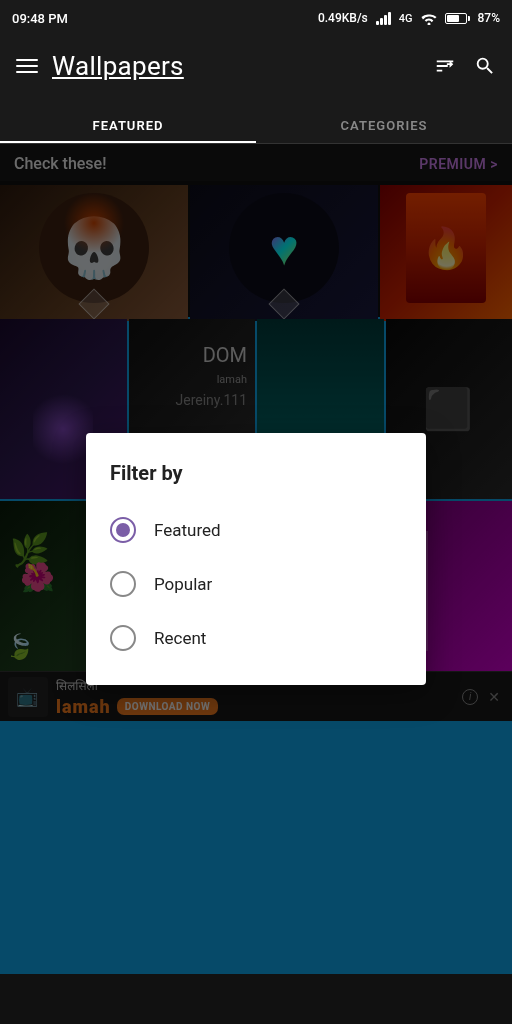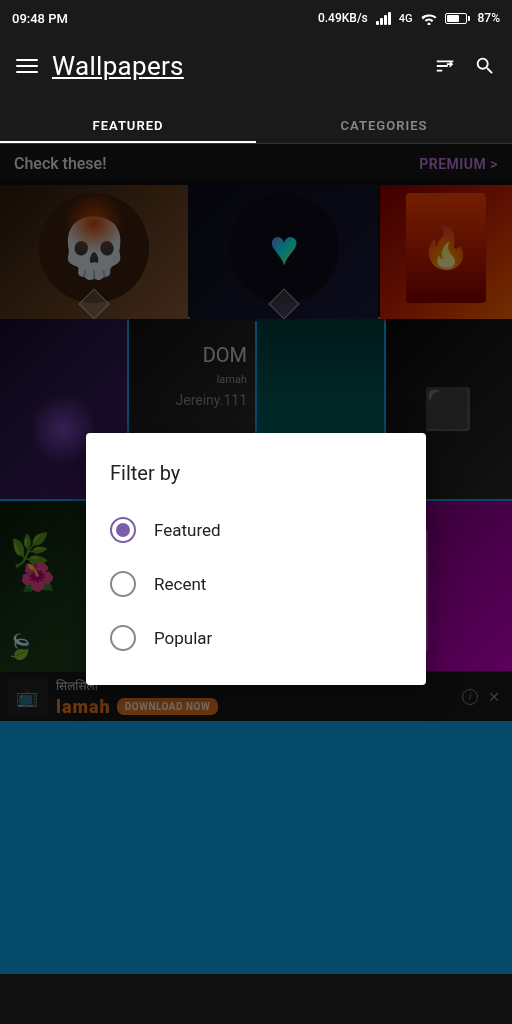--- a/index.html
+++ b/index.html
@@ -301,21 +301,21 @@
     .dialog {
       background: #fff;
       border-radius: 4px;
       width: 340px;
       padding: 28px 24px 20px 24px;
       box-shadow: 0 8px 32px rgba(0,0,0,0.4);
     }
     .dialog-title {
       color: #222;
       font-size: 20px;
-      font-weight: 400;
+      font-weight: 700;
       margin-bottom: 18px;
     }
     .radio-option {
       display: flex;
       align-items: center;
       gap: 18px;
       padding: 14px 0;
       cursor: pointer;
     }
     .radio-circle {
@@ -511,23 +511,23 @@
 
       <div class="radio-option">
         <div class="radio-circle selected">
           <div class="radio-inner"></div>
         </div>
         <span class="radio-label">Featured</span>
       </div>
 
       <div class="radio-option">
         <div class="radio-circle"></div>
-        <span class="radio-label">Recent</span>
+        <span class="radio-label">Popular</span>
       </div>
 
       <div class="radio-option">
         <div class="radio-circle"></div>
-        <span class="radio-label">Popular</span>
+        <span class="radio-label">Recent</span>
       </div>
     </div>
   </div>
 
 </div>
 
 </body></html>

